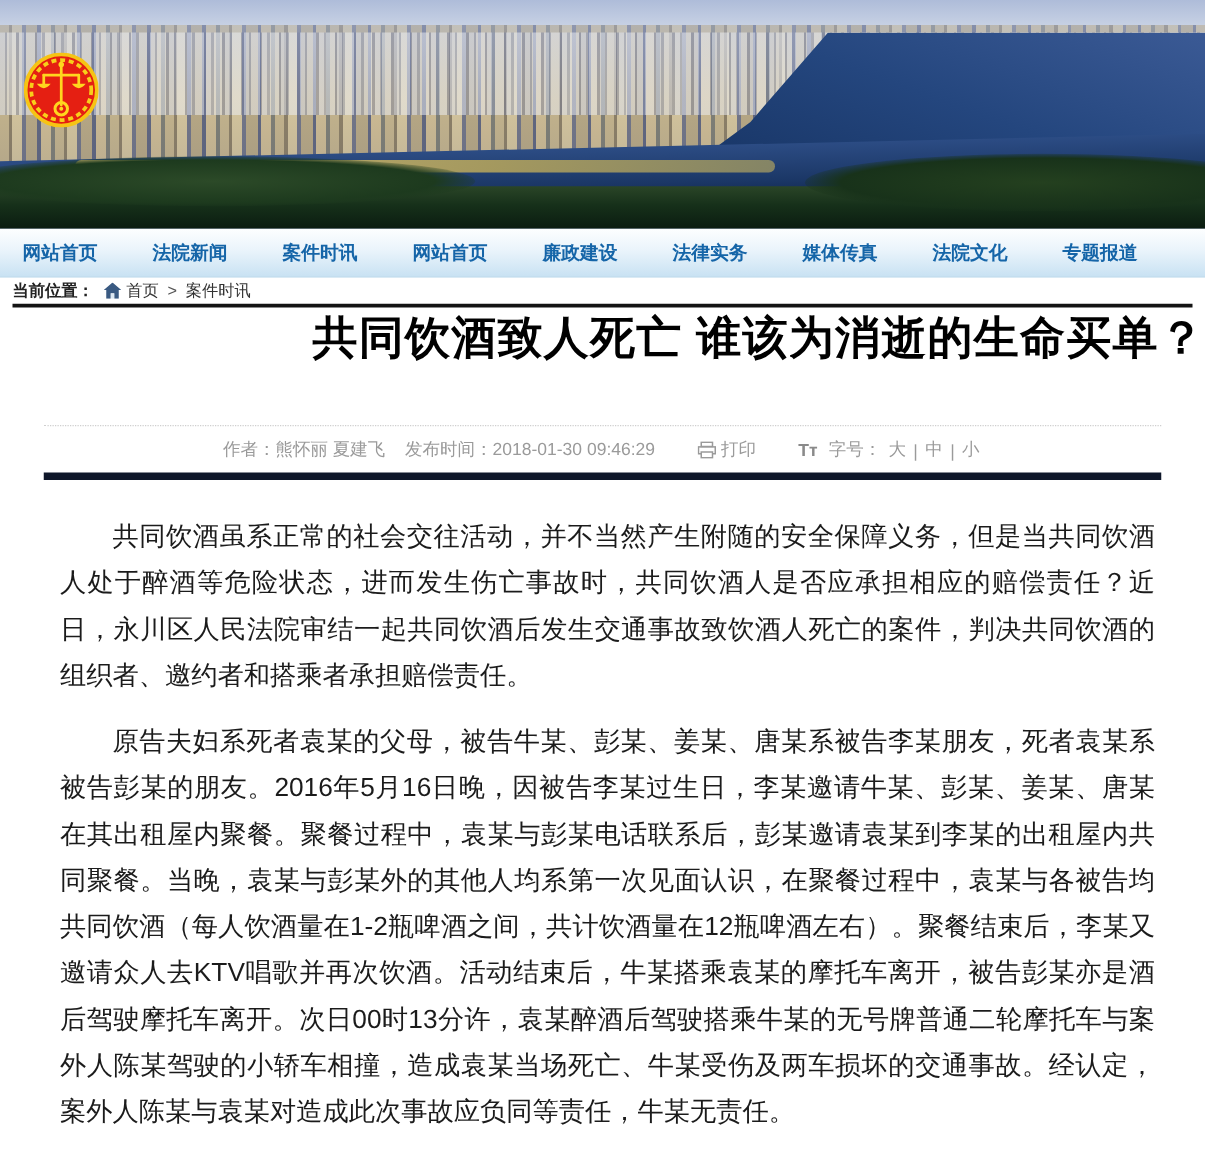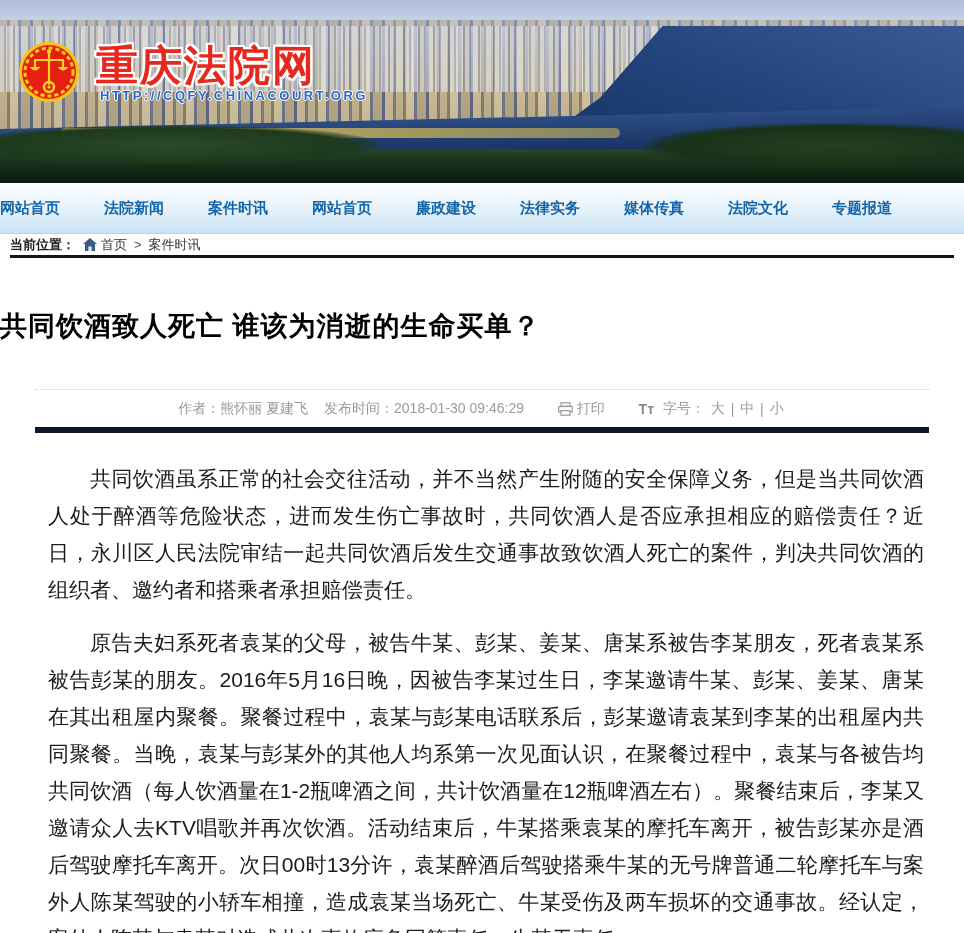--- a/index.html
+++ b/index.html
@@ -35,37 +35,37 @@
   .emblem { position:absolute; left:19px; top:42px; width:60px; height:60px; }
   .site-name { position:absolute; left:96px; top:38px; font-size:42px; font-weight:bold; letter-spacing:2px;
                color:#e8281e;
                text-shadow:-2px 0 0 #fff, 2px 0 0 #fff, 0 -2px 0 #fff, 0 2px 0 #fff,
                            -2px -2px 0 #fff, 2px 2px 0 #fff, -2px 2px 0 #fff, 2px -2px 0 #fff; }
   .site-url { position:absolute; left:100px; top:88px; font-size:13px; font-weight:bold; letter-spacing:2.5px;
               color:#2468d8;
               text-shadow:-1px 0 0 #fff, 1px 0 0 #fff, 0 -1px 0 #fff, 0 1px 0 #fff; }
 
   
-  .mainnav { width:964px; height:51px; display:flex; align-items:center; padding-left:0;
+  .mainnav { width:964px; height:39px; display:flex; align-items:center; padding-left:18px;
              background:linear-gradient(180deg,#fdfeff 0%,#eaf4fb 45%,#c9e2f3 100%);
              border-bottom:1px solid #b5d5ea; }
   .nav-item { display:inline-block; width:104px; font-size:15px; font-weight:bold; color:#1565a8;
               text-decoration:none; cursor:pointer; white-space:nowrap; }
 
   
   .breadcrumb { height:21px; display:flex; align-items:center; padding-left:10px; font-size:13px; color:#333; }
   .bc-label { font-weight:bold; color:#222; margin-right:8px; }
   .home-ico { display:inline-flex; margin-right:4px; }
   .bc-link { color:#333; text-decoration:none; cursor:pointer; }
   .bc-sep { margin:0 7px; color:#555; }
 
   .hr-black { height:3px; background:#141414; margin:0 10px; }
 
   
-  .article-title { margin-top:50px; text-align:left; font-size:27px; font-weight:bold; color:#000; letter-spacing:1px; }
+  .article-title { text-align:right; font-size:36px; font-weight:bold; color:#000; letter-spacing:1px; }
   .meta { margin:45px 35px 0 35px; border-top:1px dotted #cfcfcf; border-bottom:6px solid #0f172a;
           padding:10px 0 9px 0; text-align:center; font-size:14px; color:#9a9a9a; }
   .meta span { vertical-align:middle; }
   .meta .gap { display:inline-block; width:26px; }
   .meta-btn { cursor:pointer; color:#9a9a9a; }
   .meta-btn svg { vertical-align:-3px; margin-right:4px; }
   .tt-icon { font-weight:bold; font-size:14px; color:#8a8a8a; margin-right:5px; }
   .size-link { color:#9a9a9a; text-decoration:none; cursor:pointer; margin:0 2px; }
 
   .body-text { margin-top:27px; padding:0 24px 0 32px; font-size:21px; line-height:37px;
@@ -98,22 +98,20 @@
           <line x1="16" y1="18" x2="16" y2="25"></line>
           <line x1="44" y1="18" x2="44" y2="25"></line>
         </g>
         <path d="M10.5 25 H21.5 Q16 32 10.5 25 Z" fill="#ffd61e"></path>
         <path d="M38.5 25 H49.5 Q44 32 38.5 25 Z" fill="#ffd61e"></path>
         <circle cx="30" cy="45" r="5" fill="none" stroke="#ffd61e" stroke-width="2.4"></circle>
         <circle cx="30" cy="45" r="1.6" fill="#ffd61e"></circle>
         <circle cx="30" cy="9.5" r="2.2" fill="#ffd61e"></circle>
       </svg>
     </div>
-    <div class="site-name">重庆法院网</div>
-    <div class="site-url">HTTP://CQFY.CHINACOURT.ORG</div>
   </header>
 
   <nav class="mainnav">
     <a class="nav-item">网站首页</a>
     <a class="nav-item">法院新闻</a>
     <a class="nav-item">案件时讯</a>
     <a class="nav-item">网站首页</a>
     <a class="nav-item">廉政建设</a>
     <a class="nav-item">法律实务</a>
     <a class="nav-item">媒体传真</a>

